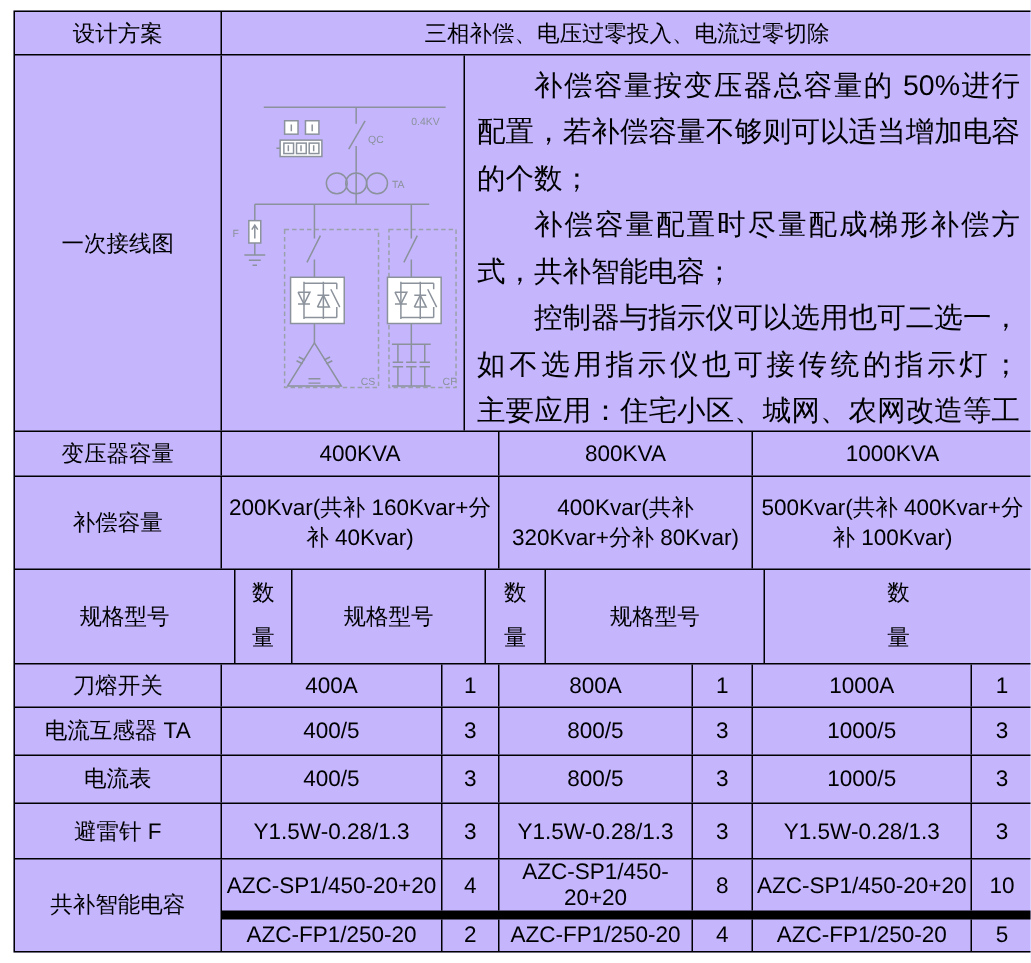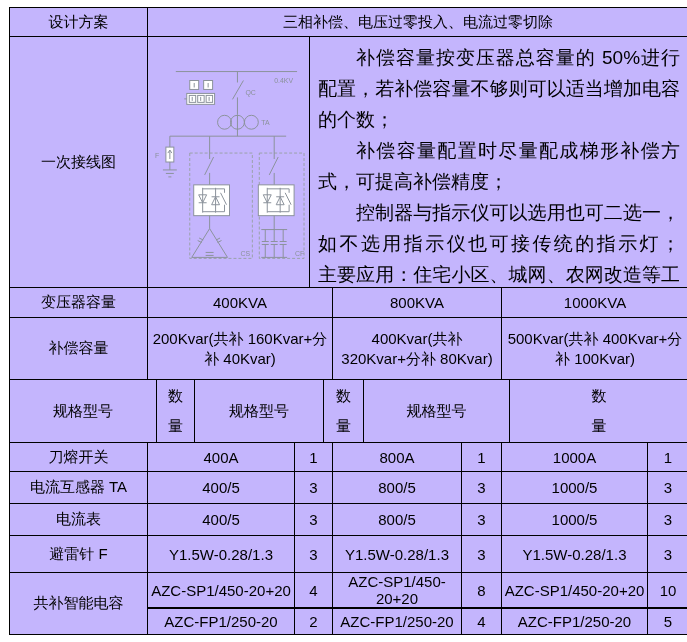--- a/index.html
+++ b/index.html
@@ -49,21 +49,21 @@
   .r-design  { height: 29px; }
   .r-diagram { height: 251px; }
   .r-trans   { height: 30px; }
   .r-comp    { height: 62px; }
   .r-header  { height: 63px; }
   .r-item1   { height: 29px; }
   .r-item    { height: 32px; }
   .r-item-f  { height: 37px; }
   .r-group   { height: 61px; }
   .group-col { flex: 1; display: flex; flex-direction: column; }
-  .subrow { display: flex; flex: 1; border-bottom: 2px solid #000000; }
+  .subrow { display: flex; flex: 1; border-bottom: 6px solid #000000; }
   .comp-val { line-height: 20px; padding: 0 4px; }
   .qty-head span {
     display: inline-block;
     width: 1.1em;
     word-break: break-all;
     line-height: 30px;
   }
   
   .notes {
     display: block;
@@ -166,21 +166,21 @@
             <path class="ln" d="M118,193 V205 M127,193 V205 M136,193 V205"></path>
             <path class="ln" d="M114.5,205 H121.5 M123.5,205 H130.5 M132.5,205 H139.5 M114.5,208 H121.5 M123.5,208 H130.5 M132.5,208 H139.5" stroke-width="0.8"></path>
             <path class="ln" d="M118,208 V221 M127,208 V221 M136,208 V221"></path>
             <path class="ln" d="M114,221 H140"></path>
           </g>
           <text x="148" y="220">CF</text>
         </svg>
       </div>
       <div class="cell w-rest notes">
         <p>补偿容量按变压器总容量的 50%进行配置，若补偿容量不够则可以适当增加电容的个数；</p>
-        <p>补偿容量配置时尽量配成梯形补偿方式，可提高补偿精度；</p>
+        <p>补偿容量配置时尽量配成梯形补偿方式，共补智能电容；</p>
         <p>控制器与指示仪可以选用也可二选一，如不选用指示仪也可接传统的指示灯；　　　　　主要应用：住宅小区、城网、农网改造等工程项目，且谐波不超标的三相平衡的用电场合。</p>
       </div>
     </div>
 
     <div class="row r-trans">
       <div class="cell w-label">变压器容量</div>
       <div class="cell w-g1">400KVA</div>
       <div class="cell w-g2">800KVA</div>
       <div class="cell w-g3">1000KVA</div>
     </div>

